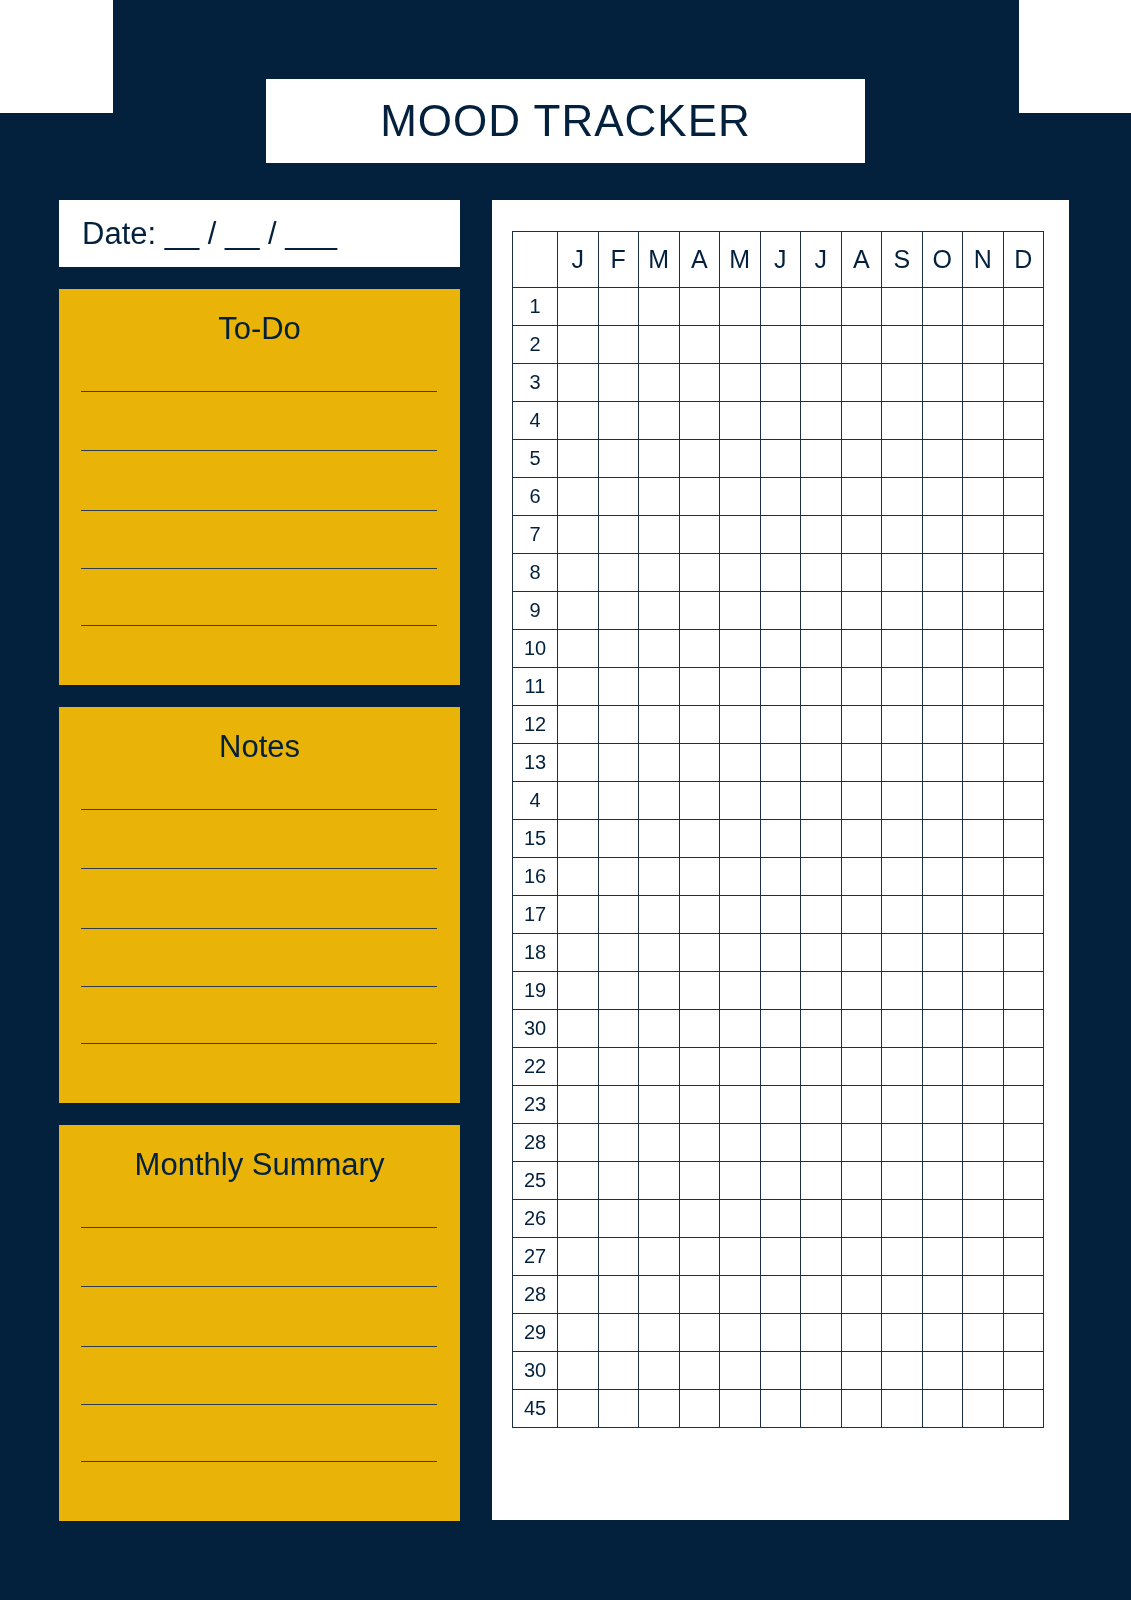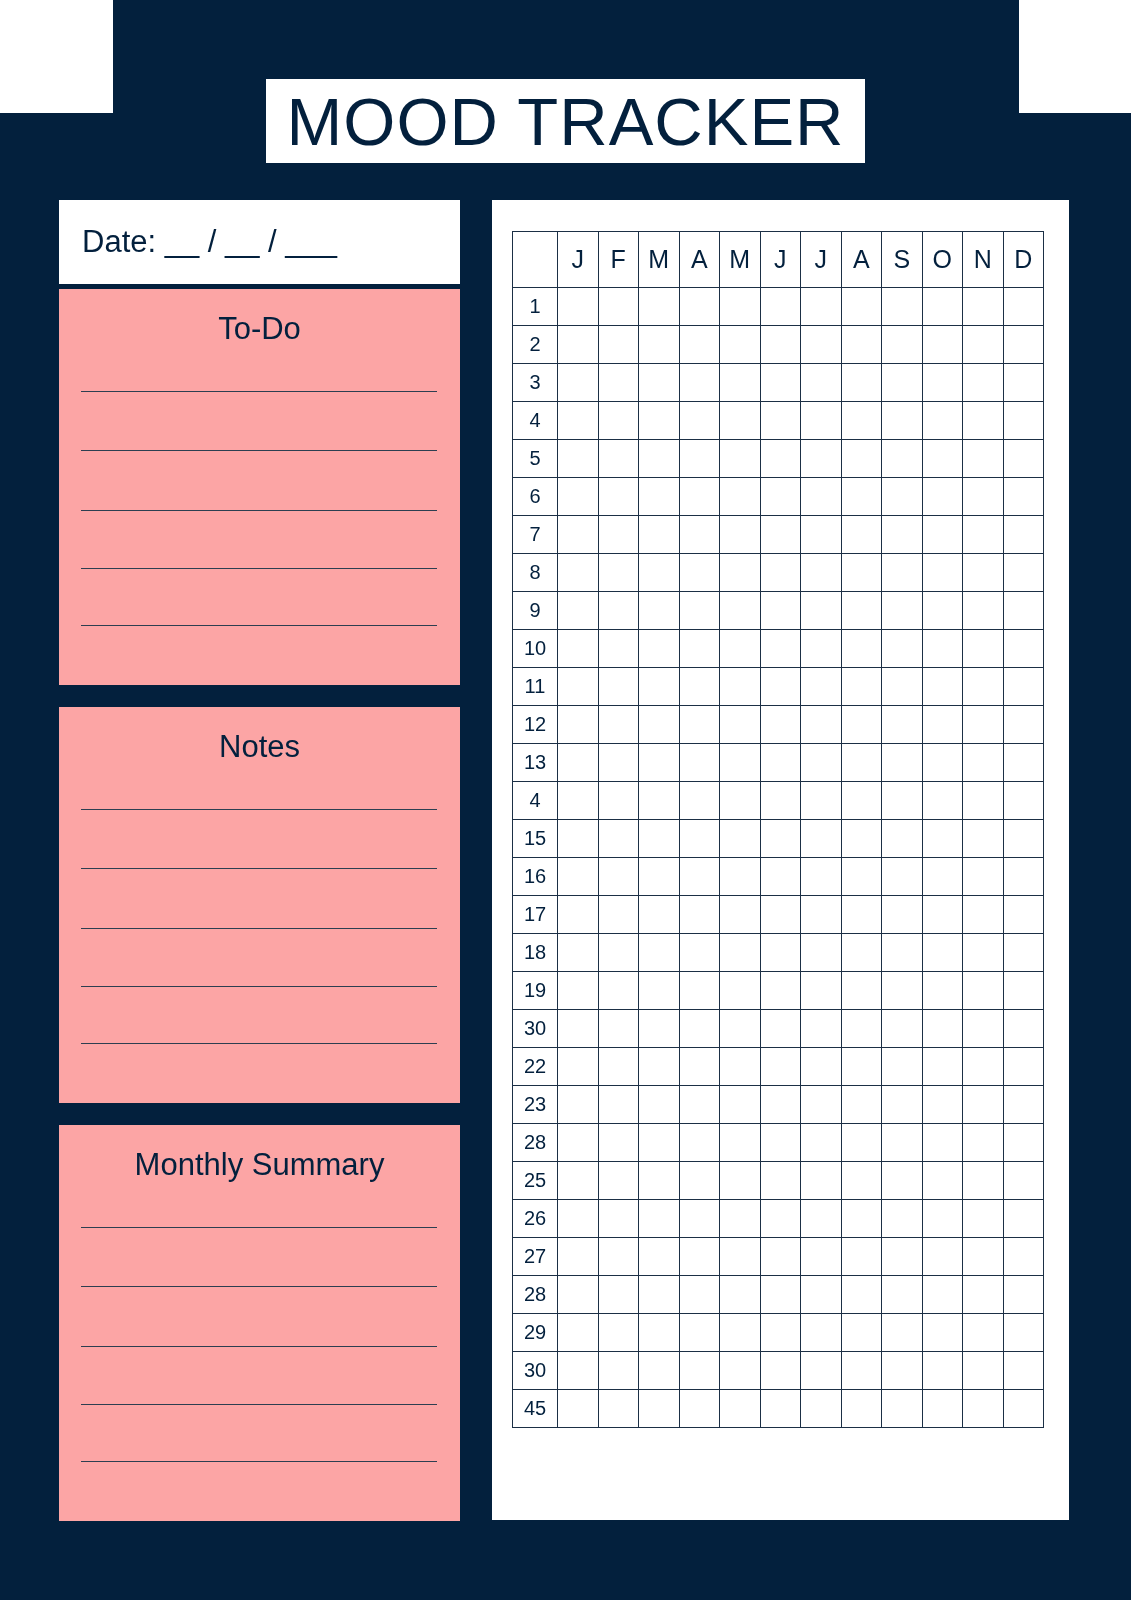--- a/index.html
+++ b/index.html
@@ -1,23 +1,23 @@
 <!DOCTYPE html>
 <html><head>
 <meta charset="utf-8">
 <style>
   html,body{margin:0;padding:0;}
   body{width:1131px;height:1600px;position:relative;background:#ffffff;font-family:"Liberation Sans",sans-serif;overflow:hidden;color:#03203d;}
   .bg-main{position:absolute;left:0;top:113px;width:1131px;height:1487px;background:#03203d;}
   .bg-top{position:absolute;left:113px;top:0;width:906px;height:113px;background:#03203d;}
   .title-box{position:absolute;left:266px;top:79px;width:599px;height:84px;background:#fff;display:flex;align-items:center;justify-content:center;}
-  .title-box span{font-size:67px;letter-spacing:1px;color:#03203d;}
-  .date-box{position:absolute;left:59px;top:200px;width:401px;height:84px;background:#fff;display:flex;align-items:center;}
+  .title-box span{font-size:44px;letter-spacing:1px;color:#03203d;}
+  .date-box{position:absolute;left:59px;top:200px;width:401px;height:67px;background:#fff;display:flex;align-items:center;}
   .date-box span{margin-left:23px;font-size:31px;color:#03203d;}
-  .box{position:absolute;left:59px;width:401px;height:396px;background:#fca5a5;}
+  .box{position:absolute;left:59px;width:401px;height:396px;background:#eab308;}
   .box .heading{position:absolute;left:0;width:100%;text-align:center;font-size:31px;color:#03203d;}
   .box .line{position:absolute;left:22px;width:356px;height:0;border-top:1.5px solid #2c3e50;}
   .panel{position:absolute;left:492px;top:200px;width:577px;height:1320px;background:#fff;}
   table{position:absolute;left:20px;top:31px;border-collapse:collapse;}
   td{border:1.5px solid #1b2f45;padding:0;width:39.5px;height:37px;text-align:center;font-size:20px;color:#03203d;}
   td.day{width:44px;}
   tr.head td{height:55px;font-size:25px;}
 </style>
 </head>
 <body>

